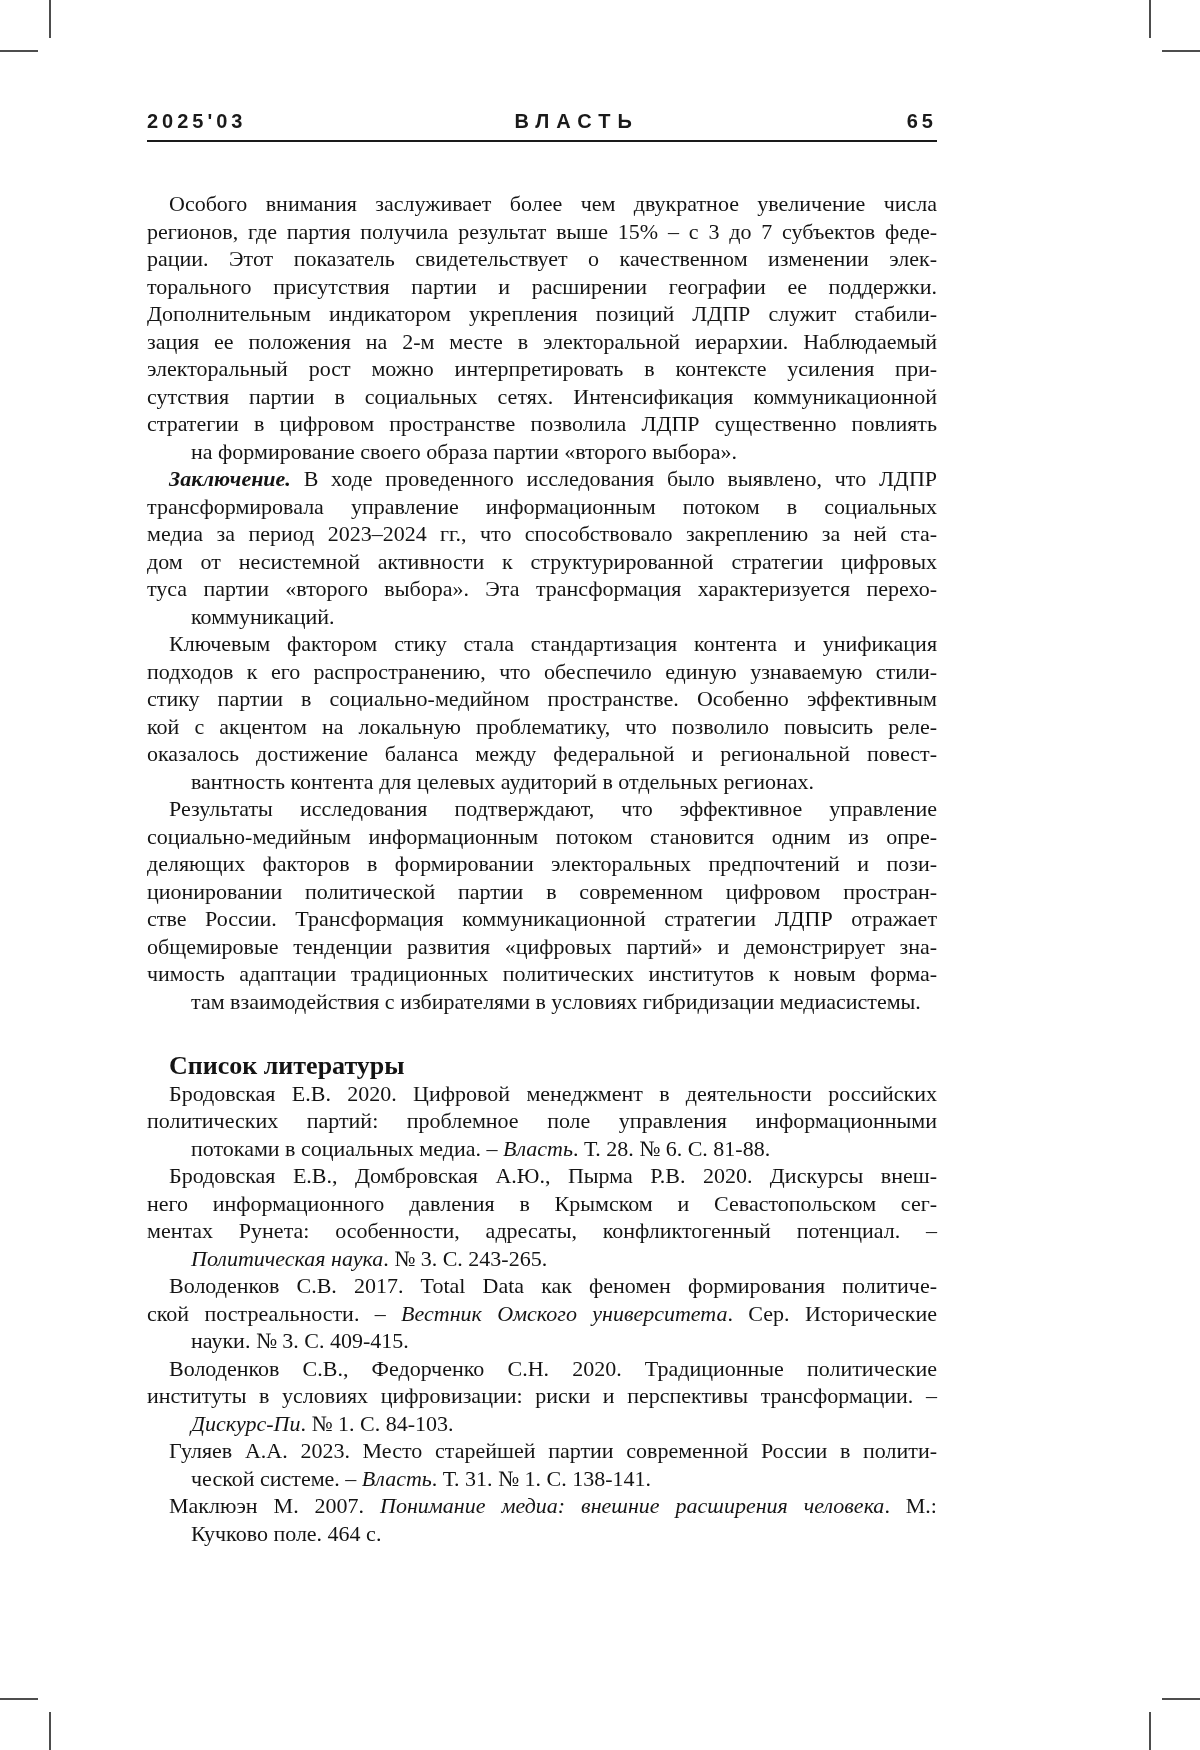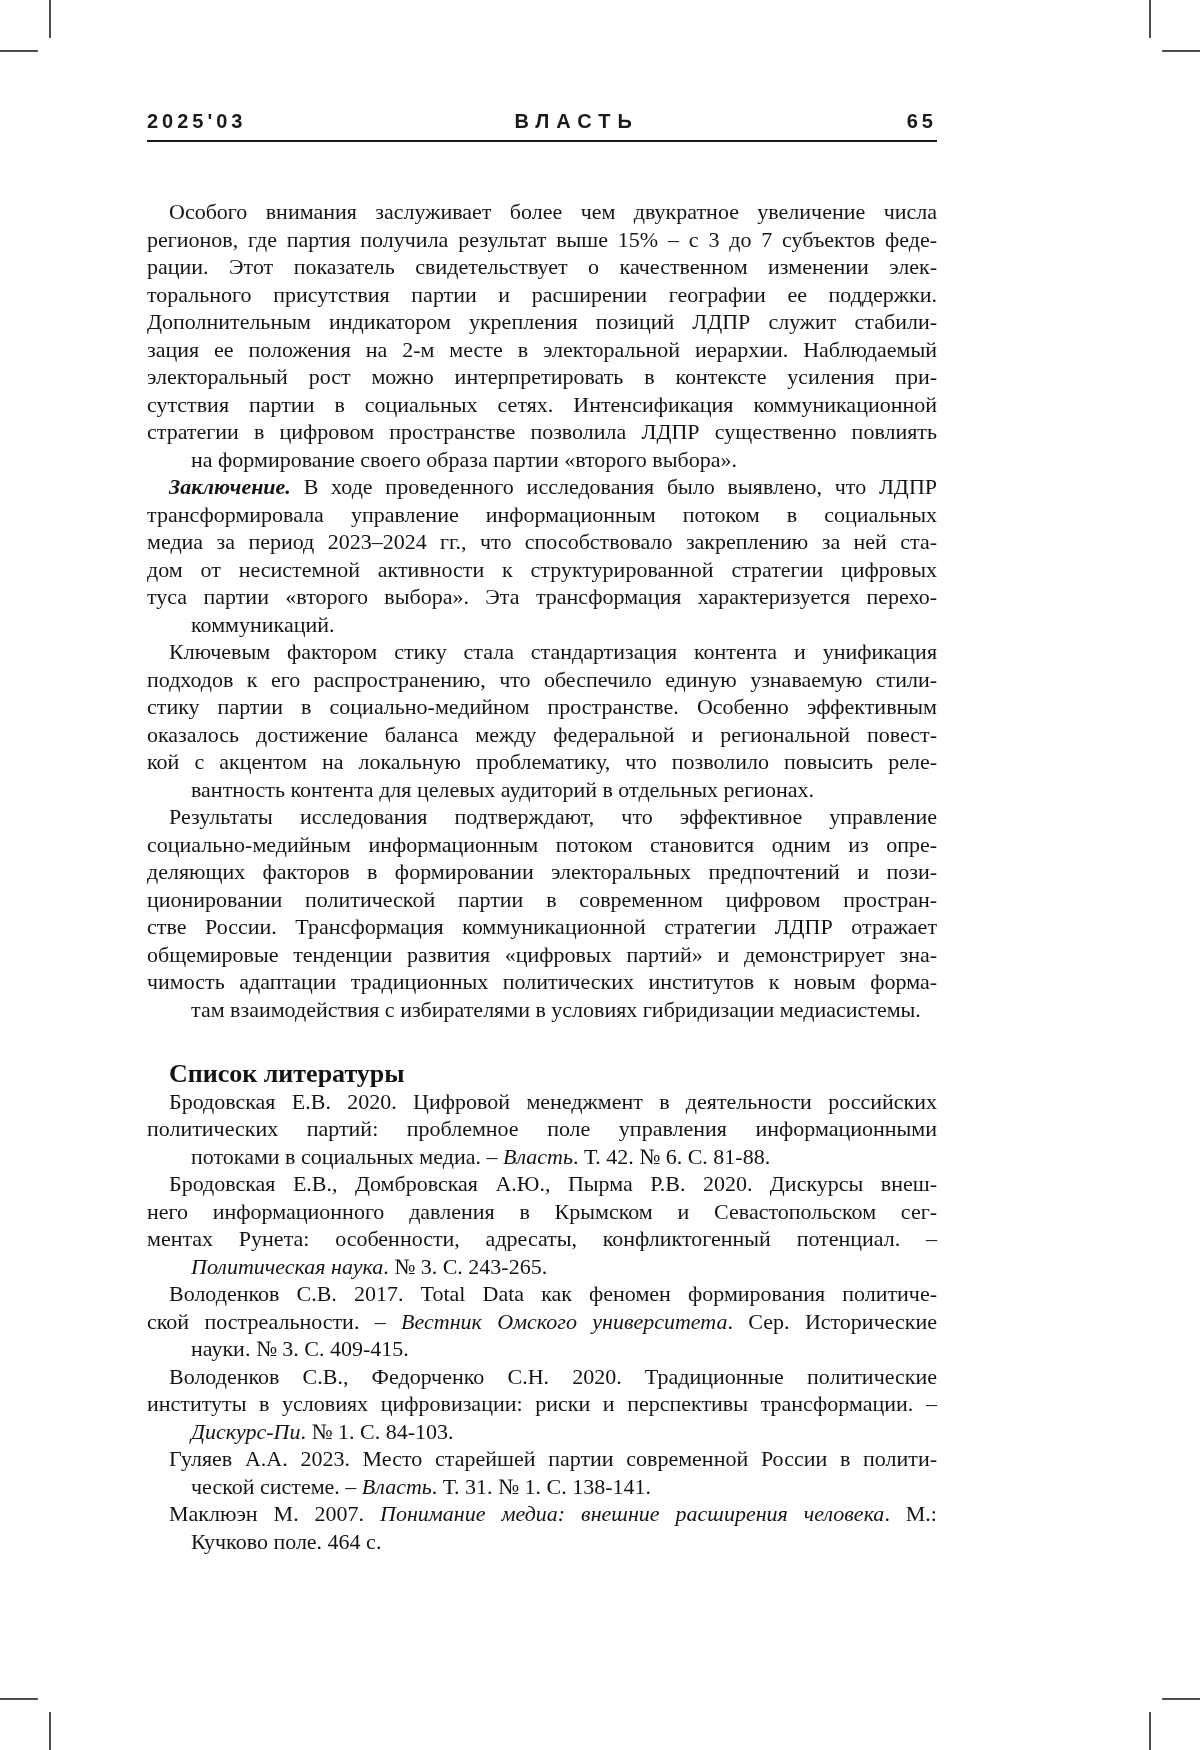--- a/index.html
+++ b/index.html
@@ -40,21 +40,21 @@
   .header .issue{letter-spacing:4px;}
   .header .journal{letter-spacing:7px;}
   .header .pagenum{letter-spacing:4px;}
   .rule{
     top:140px;
     height:0;
     border-top:2.5px solid #1a1a1a;
   }
 
   .body-text{
-    top:198px;
+    top:190px;
     font-size:22px;
     line-height:27.5px;
   }
   .refs-heading{
     font-weight:bold;
     font-size:26px;
     line-height:27.5px;
     margin-top:37px;
     text-indent:22px;
   }
@@ -111,41 +111,41 @@
           <div class="line"><span>трансформировала управление информационным потоком в социальных</span></div>
           <div class="line"><span>медиа за период 2023–2024 гг., что способствовало закреплению за ней ста-</span></div>
           <div class="line"><span>дом от несистемной активности к структурированной стратегии цифровых</span></div>
           <div class="line"><span>туса партии «второго выбора». Эта трансформация характеризуется перехо-</span></div>
           <div class="line last"><span>коммуникаций.</span></div>
         </div>
         <div class="para">
           <div class="line first"><span>Ключевым фактором стику стала стандартизация контента и унификация</span></div>
           <div class="line"><span>подходов к его распространению, что обеспечило единую узнаваемую стили-</span></div>
           <div class="line"><span>стику партии в социально-медийном пространстве. Особенно эффективным</span></div>
+          <div class="line"><span>кой с акцентом на локальную проблематику, что позволило повысить реле-</span></div>
           <div class="line"><span>оказалось достижение баланса между федеральной и региональной повест-</span></div>
-          <div class="line"><span>кой с акцентом на локальную проблематику, что позволило повысить реле-</span></div>
           <div class="line last"><span>вантность контента для целевых аудиторий в отдельных регионах.</span></div>
         </div>
         <div class="para">
           <div class="line first"><span>Результаты исследования подтверждают, что эффективное управление</span></div>
           <div class="line"><span>социально-медийным информационным потоком становится одним из опре-</span></div>
           <div class="line"><span>деляющих факторов в формировании электоральных предпочтений и пози-</span></div>
           <div class="line"><span>ционировании политической партии в современном цифровом простран-</span></div>
           <div class="line"><span>стве России. Трансформация коммуникационной стратегии ЛДПР отражает</span></div>
           <div class="line"><span>общемировые тенденции развития «цифровых партий» и демонстрирует зна-</span></div>
           <div class="line"><span>чимость адаптации традиционных политических институтов к новым форма-</span></div>
           <div class="line last"><span>там взаимодействия с избирателями в условиях гибридизации медиасистемы.</span></div>
         </div>
       </div>
     <div class="refs-heading">Список литературы</div>
     <div id="references-list">
         <div class="para">
           <div class="line first"><span>Бродовская Е.В. 2020. Цифровой менеджмент в деятельности российских</span></div>
           <div class="line"><span>политических партий: проблемное поле управления информационными</span></div>
-          <div class="line last"><span>потоками в социальных медиа. – </span><span class="s-i">Власть</span><span>. Т. 42. № 6. С. 81-88.</span></div>
+          <div class="line last"><span>потоками в социальных медиа. – </span><span class="s-i">Власть</span><span>. Т. 28. № 6. С. 81-88.</span></div>
         </div>
         <div class="para">
           <div class="line first"><span>Бродовская Е.В., Домбровская А.Ю., Пырма Р.В. 2020. Дискурсы внеш-</span></div>
           <div class="line"><span>него информационного давления в Крымском и Севастопольском сег-</span></div>
           <div class="line"><span>ментах Рунета: особенности, адресаты, конфликтогенный потенциал. –</span></div>
           <div class="line last"><span class="s-i">Политическая наука</span><span>. № 3. С. 243-265.</span></div>
         </div>
         <div class="para">
           <div class="line first"><span>Володенков С.В. 2017. Total Data как феномен формирования политиче-</span></div>
           <div class="line"><span>ской постреальности. – </span><span class="s-i">Вестник Омского университета</span><span>. Сер. Исторические</span></div>

